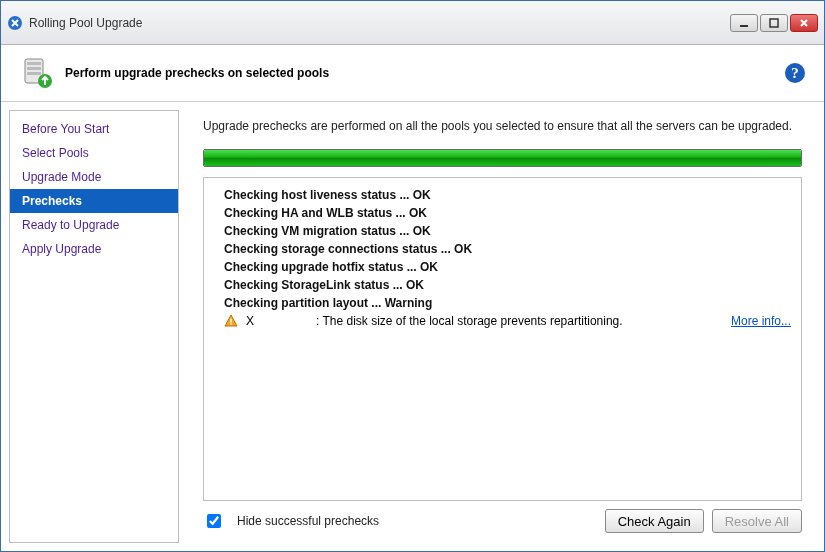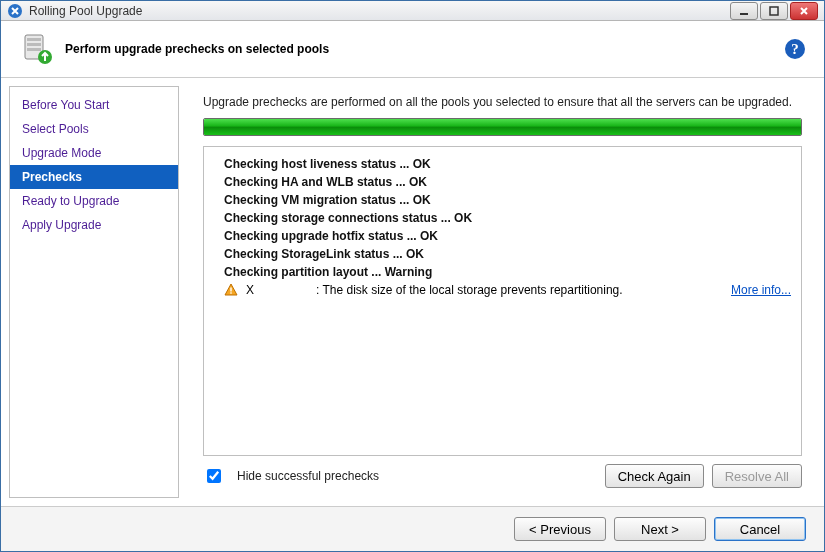--- a/index.html
+++ b/index.html
@@ -1,35 +1,35 @@
 <!DOCTYPE html>
 <html><head>
 <meta charset="utf-8">
 <style>
   * { box-sizing: border-box; }
   html, body { margin: 0; padding: 0; font-family: "Segoe UI", Tahoma, sans-serif; font-size: 12px; background: #d8d8d8; }
   .window { width: 825px; height: 552px; background: #fff; border: 1px solid #3a6ea5; box-shadow: 0 2px 10px rgba(0,0,0,0.3); position: relative; display: flex; flex-direction: column; }
-  .titlebar { height: 20px; background: linear-gradient(to bottom, #f7f7f7, #e4e6ea); border-bottom: 1px solid #b5b5b5; display: flex; align-items: center; padding: 0 6px; }
+  .titlebar { height: 44px; background: linear-gradient(to bottom, #f7f7f7, #e4e6ea); border-bottom: 1px solid #b5b5b5; display: flex; align-items: center; padding: 0 6px; }
   .titlebar-icon { width: 16px; height: 16px; margin-right: 6px; }
   .titlebar-title { flex: 1; color: #333; font-size: 12px; }
   .win-controls { display: flex; gap: 2px; }
   .win-btn { width: 28px; height: 18px; border: 1px solid #8a8a8a; border-radius: 3px; background: linear-gradient(to bottom,#f5f5f5,#d8d8d8); display: flex; align-items: center; justify-content: center; cursor: pointer; }
   .win-btn.close { background: linear-gradient(to bottom,#e77,#c33); border-color: #a22; }
   .win-btn svg { display:block; }
   .header-strip { background: #fff; padding: 10px 18px; display: flex; align-items: center; border-bottom: 1px solid #ccc; }
   .header-icon { width: 36px; height: 36px; margin-right: 10px; }
   .header-title { font-size: 12px; font-weight: bold; color: #000000; flex: 1; }
   .help-icon { width: 22px; height: 22px; cursor: pointer; }
   .body-area { flex: 1; display: flex; background: #fff; border: 8px solid #fff; }
   .panel { border: 1px solid #bfbfbf; background: #fff; }
   .sidebar { width: 170px; padding: 6px 0; }
   .sidebar-item { padding: 5px 12px; font-size: 12px; color: #4c1d95; cursor: pointer; }
   .sidebar-item.active { background: #1060c0; color: #fff; font-weight: bold; }
   .content { flex: 1; display: flex; flex-direction: column; padding: 8px 14px 10px 14px; }
-  .content-desc { font-size: 12px; color: #222; margin-bottom: 8px; line-height: 1.35; }
+  .content-desc { font-size: 12px; color: #222; margin-bottom: 15px; line-height: 1.35; }
   .progress-wrap { height: 18px; border: 1px solid #6a6a6a; border-radius: 2px; overflow: hidden; margin-bottom: 10px; }
   .progress-fill { height: 100%; background: linear-gradient(to bottom,#4de04d,#16b316 45%,#0a8a0a 50%,#18c018); width: 100%; }
   .checks-box { flex: 1; border: 1px solid #bfbfbf; padding: 8px 10px; overflow: auto; }
   .check-line { font-size: 12px; font-weight: bold; color: #111; padding: 2px 0 2px 10px; }
   .warning-row { display: flex; align-items: center; padding: 2px 0 2px 10px; font-size: 12px; }
   .warn-icon { width: 14px; height: 14px; margin-right: 8px; flex-shrink: 0; }
   .warn-host { min-width: 70px; }
   .warn-msg { flex: 1; }
   .more-info { color: #0651c6; text-decoration: underline; cursor: pointer; }
   .checks-footer { display: flex; align-items: center; margin-top: 8px; gap: 8px; }
@@ -144,19 +144,14 @@
           </label>
           <button class="btn">Check Again</button>
           <button class="btn" disabled="">Resolve All</button>
         </div>
       </div>
 
     </div>
 
   </div>
 
-  <div class="footer">
-    <button class="btn">&lt; Previous</button>
-    <button class="btn">Next &gt;</button>
-    <button class="btn default">Cancel</button>
-  </div>
 
 </div>
 
 </body></html>

